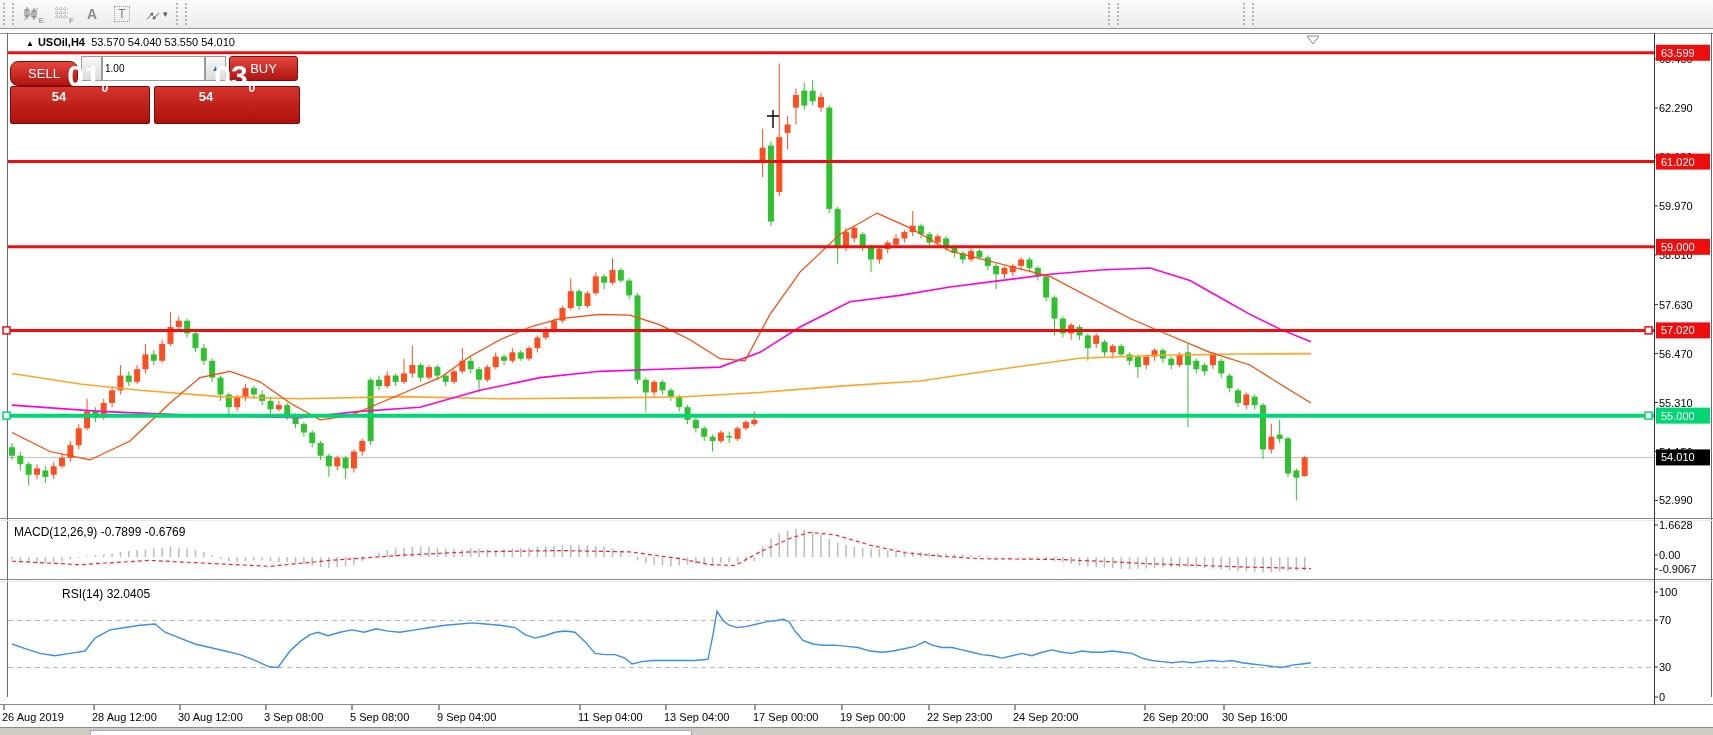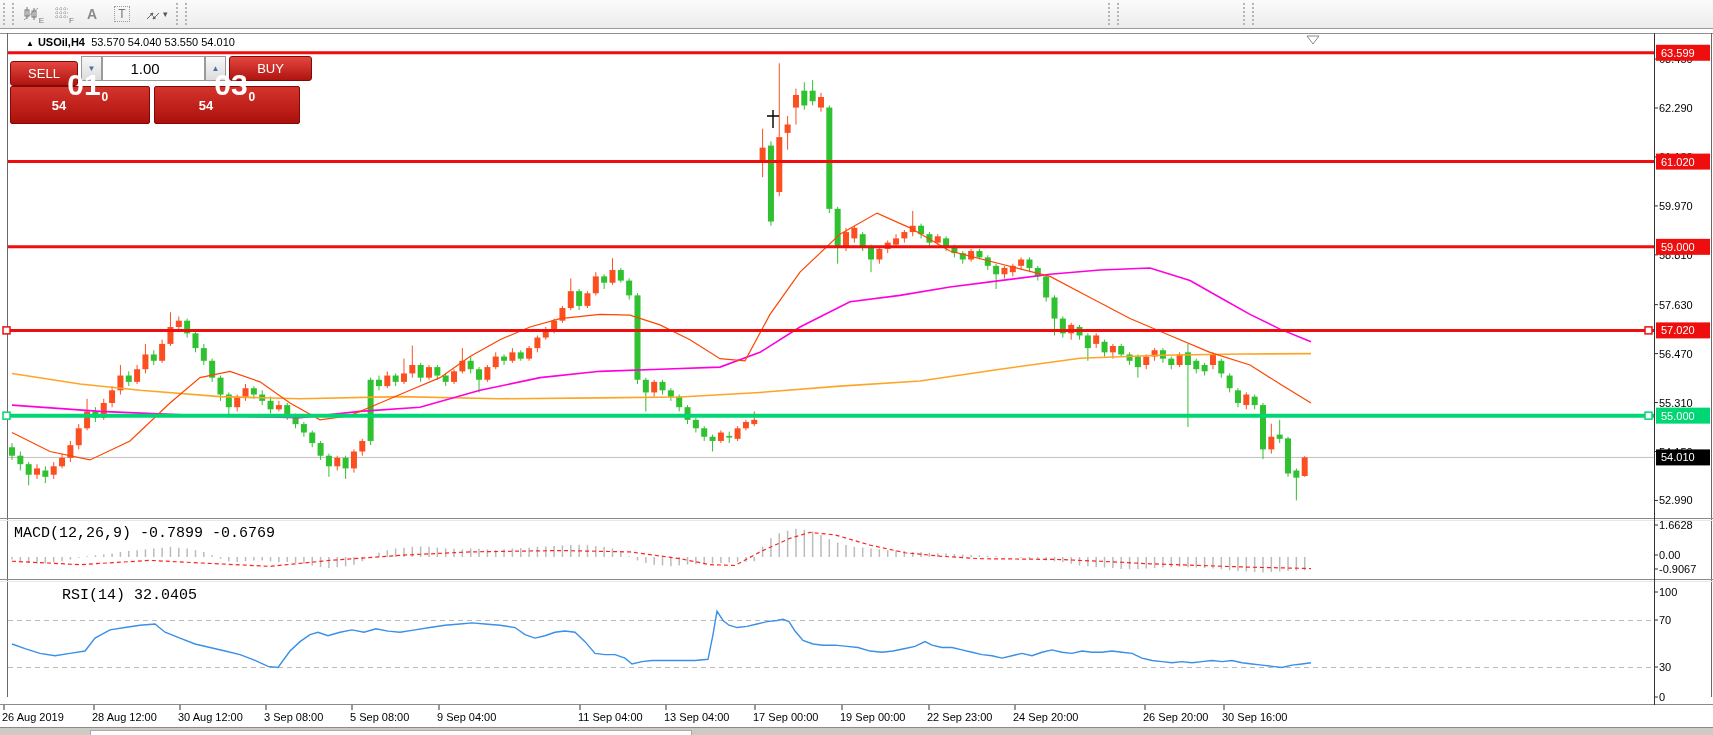--- a/index.html
+++ b/index.html
@@ -18,37 +18,37 @@
   .tf-btn.active{border:1px solid #a8a8a8;background:#faf5e4;box-shadow:inset 0 0 2px #fff;}
   
   #chartArea{position:absolute;left:0;top:30px;width:1713px;height:705px;background:#fff;}
   #chart-svg{position:absolute;left:0;top:0;}
   #title{position:absolute;left:26px;top:6px;font-size:11px;color:#000;white-space:nowrap;}
   #title .tri{font-size:8px;margin-right:4px;}
   
   #ocp{position:absolute;left:10px;top:26px;width:292px;height:70px;font-family:"Liberation Sans",sans-serif;}
   .ocp-btn{position:absolute;height:25px;color:#fff;font-size:13px;display:flex;align-items:center;justify-content:center;
     background:linear-gradient(#e5473f,#b01410);border:1px solid #7e0b08;border-radius:3px;box-sizing:border-box;}
-  #sellBtn{left:0;top:5px;width:68px;}
-  #buyBtn{left:219px;top:0;width:83px;}
+  #sellBtn{left:0;top:5px;width:68px;border-radius:8px;}
+  #buyBtn{left:219px;top:0;width:69px;}
   .spin{position:absolute;top:0;width:21px;height:25px;background:linear-gradient(#f8f8f8,#dcdcdc);
     border:1px solid #9a9a9a;box-sizing:border-box;display:flex;align-items:center;justify-content:center;
     font-size:8px;color:#4a6fa5;}
   #volWrap{position:absolute;left:71px;top:0;width:145px;height:25px;}
   #volInput{position:absolute;left:21px;top:0;width:103px;height:25px;border:1px solid #9a9a9a;box-sizing:border-box;
-    font-size:15px;text-align:center;padding-right:19px;font-family:"Liberation Sans",sans-serif;}
+    font-size:10px;text-align:left;padding-right:19px;font-family:"Liberation Sans",sans-serif;}
   .bigbox{position:absolute;top:30px;height:38px;background:linear-gradient(#d4342c,#ad100b);border:1px solid #7e0b08;
-    border-radius:2px;color:#fff;display:flex;align-items:flex-end;justify-content:center;box-sizing:border-box;padding-bottom:7px;}
+    border-radius:2px;color:#fff;display:flex;align-items:flex-end;justify-content:center;box-sizing:border-box;padding-bottom:16px;}
   #sellBox{left:0;width:140px;}
   #buyBox{left:144px;width:146px;}
   .p-small{font-size:13px;font-weight:bold;margin-bottom:3px;}
   .p-big{font-size:30px;font-weight:bold;line-height:30px;margin:16px 1px;}
   .p-sup{font-size:12px;font-weight:bold;margin-bottom:12px;}
   
-  .ind-label{position:absolute;font-size:15px;color:#000;white-space:nowrap;font-family:Liberation Mono, monospace;}
+  .ind-label{position:absolute;font-size:12px;color:#000;white-space:nowrap;}
   #macdLabel{left:14px;top:495px;}
   #rsiLabel{left:14px;top:557px;margin-left:48px;}
   
   #statusStrip{position:absolute;left:0;top:697px;width:1713px;height:8px;background:#cfcbc4;border-top:1px solid #8a8a8a;box-sizing:border-box;}
   #statusInset{position:absolute;left:90px;top:2px;width:600px;height:5px;background:#fff;border:1px solid #aaa;}
 </style>
 </head>
 <body>
 
 <div id="app">

